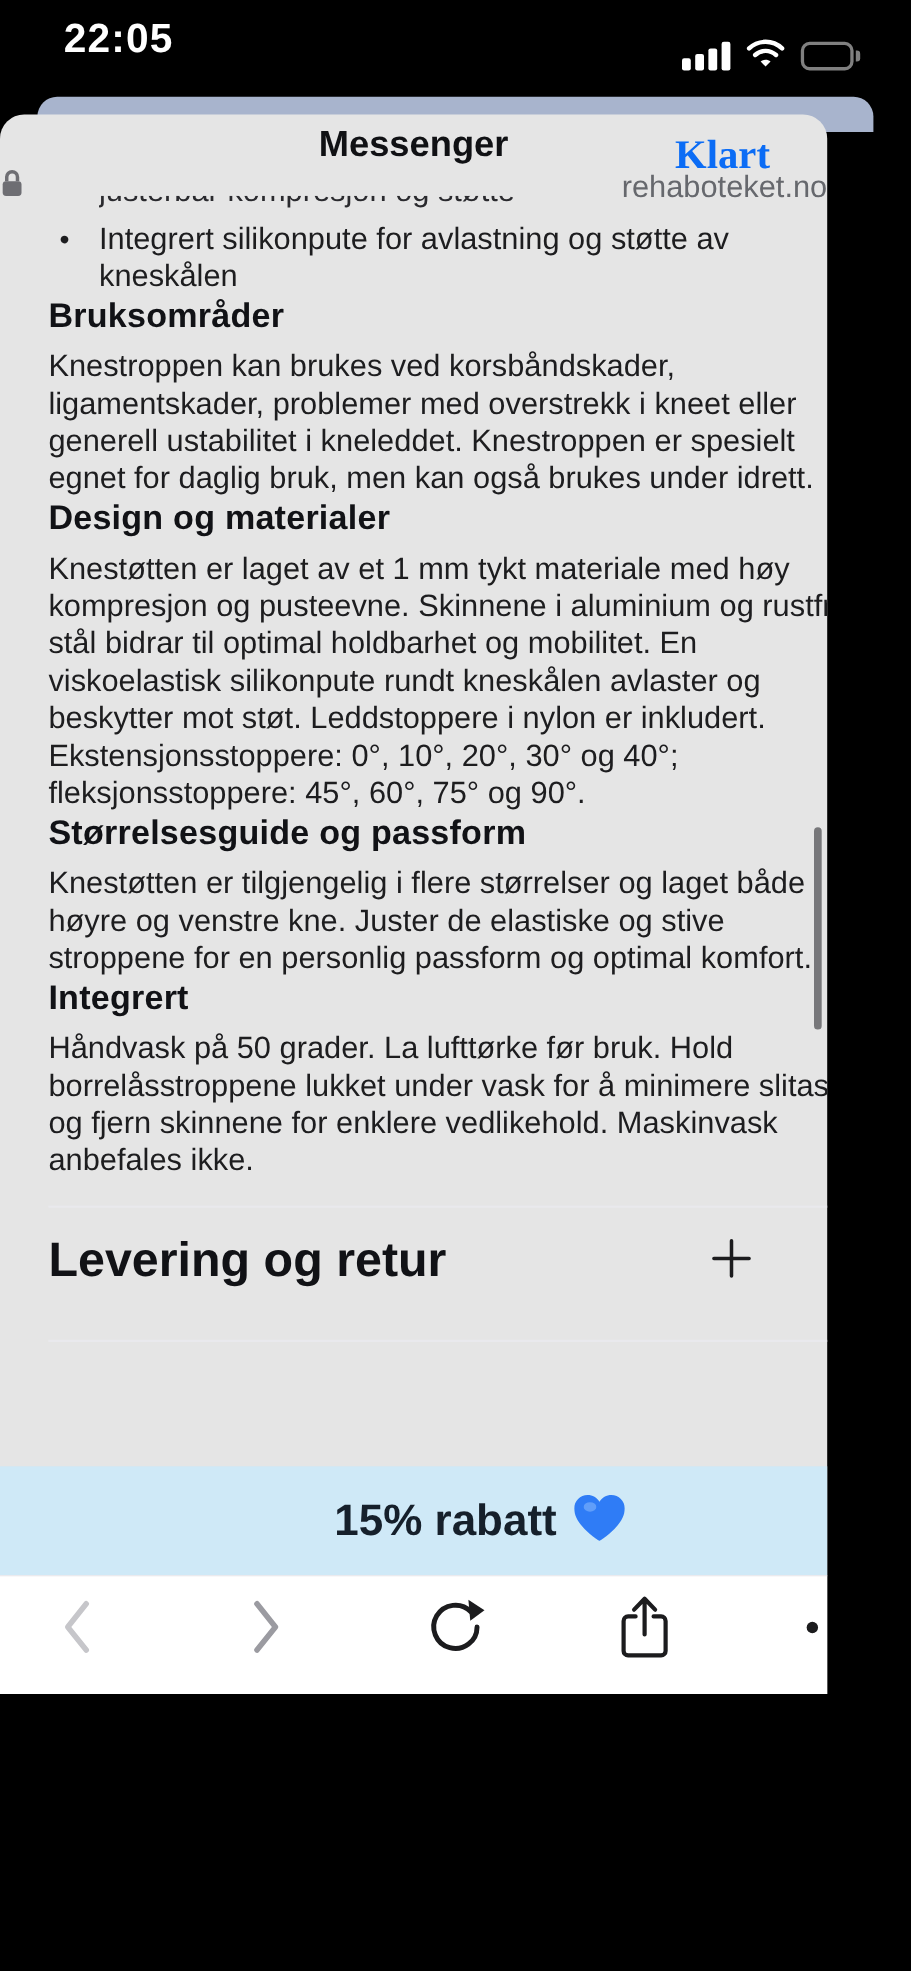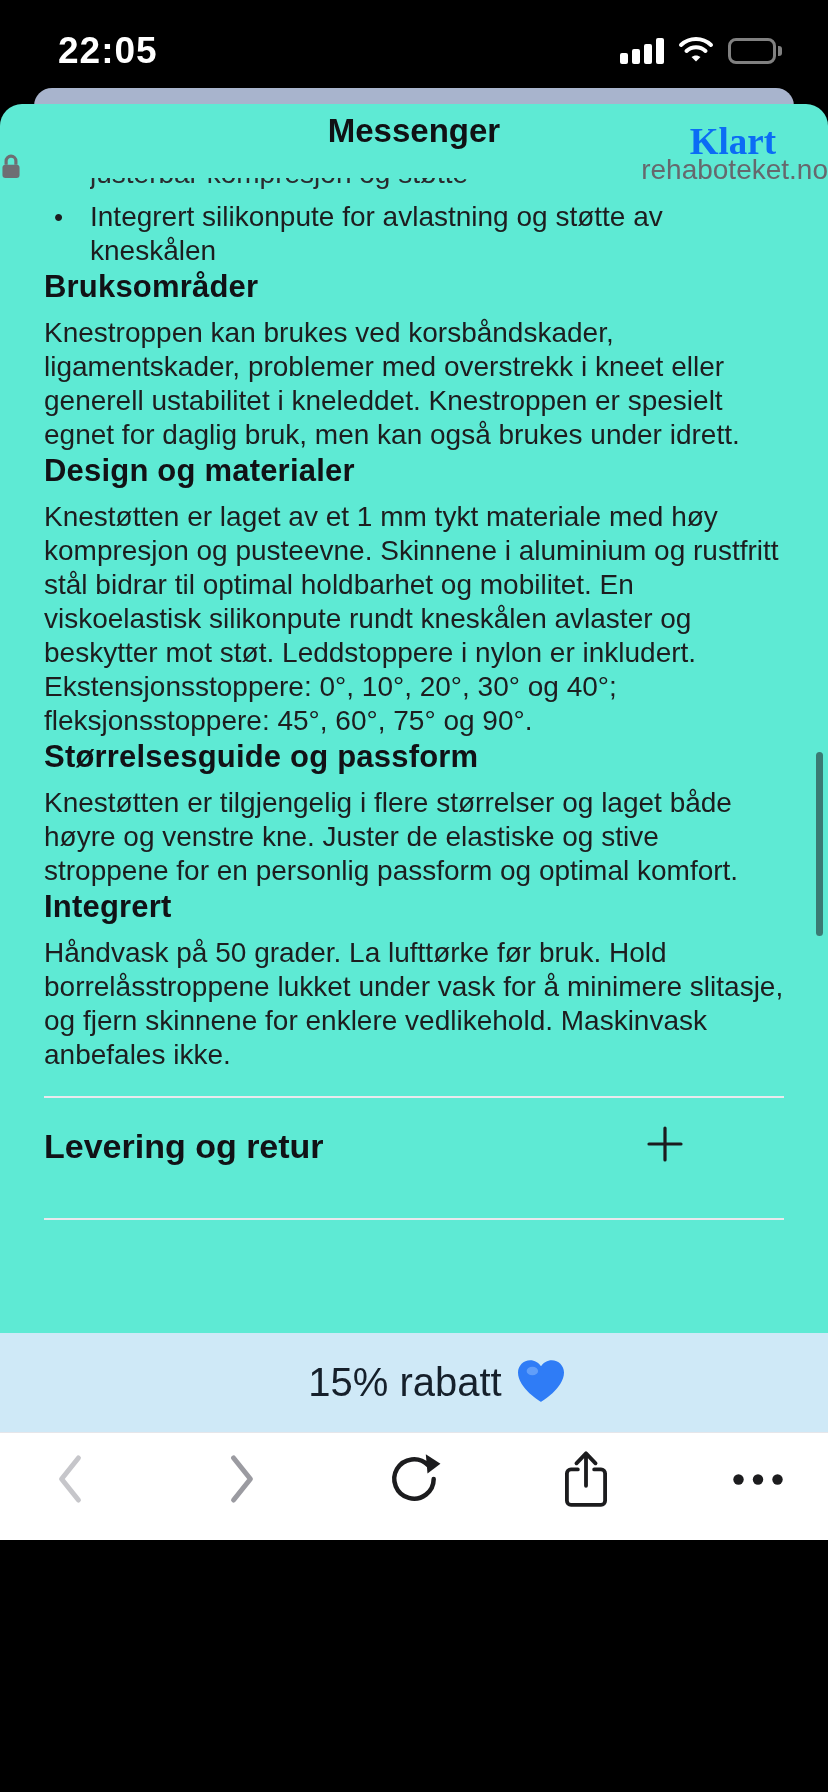--- a/index.html
+++ b/index.html
@@ -3,38 +3,38 @@
 <meta charset="utf-8">
 <style>
   * { margin:0; padding:0; box-sizing:border-box; }
   html,body { background:#000; }
   body { width:828px; font-family:"Liberation Sans", sans-serif; }
 
   .phone { position:relative; width:828px; height:1792px; background:#000; overflow:hidden; }
 
   
   .status-bar { position:absolute; top:0; left:0; width:828px; height:88px;
-                display:flex; justify-content:space-between; align-items:center;
+                display:flex; justify-content:space-between; 
                 padding:14px 46px 0 58px; color:#fff; }
   .status-time { font-size:37px; font-weight:700; letter-spacing:1px; }
   .status-icons { display:flex; align-items:center; gap:14px; }
   .cell-bars { display:flex; align-items:flex-end; gap:4px; height:26px; }
   .cell-bars i { display:block; width:8px; background:#fff; border-radius:2px; }
   .cell-bars i:nth-child(1){height:11px} .cell-bars i:nth-child(2){height:15px}
   .cell-bars i:nth-child(3){height:20px} .cell-bars i:nth-child(4){height:26px}
   .battery-wrap { display:flex; align-items:center; }
   .battery { width:48px; height:26px; border:3px solid rgba(255,255,255,.5); border-radius:8px; padding:3px; }
   .battery-fill { width:42%; height:100%; background:#fff; border-radius:3px; }
   .battery-nub { width:4px; height:10px; background:rgba(255,255,255,.5); border-radius:0 3px 3px 0; margin-left:2px; }
 
   
   .behind-card { position:absolute; top:88px; left:34px; width:760px; height:32px;
                  background:#a8b4cd; border-radius:18px 18px 0 0; }
-  .sheet { position:absolute; top:104px; left:0; width:828px; height:1436px;
-           background:#5eead4; border-radius:22px 22px 0 0; overflow:hidden; }
+  .sheet { position:absolute; top:104px; left:0; width:752px; height:1436px;
+           background:#e5e5e5; border-radius:22px 22px 0 0; overflow:hidden; }
 
   
   .browser-header { position:relative; height:74px; padding-top:8px; }
   .bh-title { text-align:center; font-size:33px; font-weight:700; color:#101114; }
   .bh-url-row { display:flex; justify-content:space-between; align-items:center; gap:9px;
                 margin-top:3px; color:#66686d; font-size:28px; }
   .bh-done { position:absolute; right:52px; top:16px; font-size:37px; font-weight:600;
              color:#0b6cf5; background:none; border:none; cursor:pointer;
              font-family:Liberation Serif, serif; }
 
@@ -49,31 +49,31 @@
   .bullet-text { flex:1; }
 
   .section { }
   .section h2 { font-size:31px; line-height:38px; font-weight:700; color:#111216; letter-spacing:.2px; }
   .section p { margin-top:10px; font-size:28px; line-height:34px; color:#1d1d1f; }
 
   .divider { height:2px; background:#e9e9ed; margin-top:24px; }
 
   .accordion-row { display:flex; align-items:center; justify-content:space-between;
                    padding:26px 0; cursor:pointer; }
-  .accordion-label { font-size:34px; font-weight:700; color:#111216; line-height:44px; }
+  .accordion-label { font-size:44px; font-weight:700; color:#111216; line-height:44px; }
   .accordion-plus { margin-right:100px; }
 
   .scroll-thumb { position:absolute; right:5px; top:648px; width:7px; height:184px;
                   background:rgba(30,30,35,.55); border-radius:4px; }
 
   
   .banner { position:absolute; top:1229px; left:0; width:828px; height:99px;
             background:#cfe9f7; display:flex; align-items:center; justify-content:center;
             gap:16px; cursor:pointer; }
-  .banner-label { font-size:40px; font-weight:400; color:#16202b;margin-left:44px; }
+  .banner-label { font-size:40px; font-weight:700; color:#16202b;margin-left:44px; }
 
   
   .toolbar { position:absolute; top:1328px; left:0; width:828px; height:108px;
              background:#fff; border-top:1px solid #e6e6ea;
              display:flex; justify-content:space-between; align-items:flex-start;
              padding:14px 34px 0 34px; }
   .tb-btn { background:none; border:none; width:72px; height:64px;
             display:flex; align-items:center; justify-content:center; cursor:pointer; }
 </style>
 </head>

